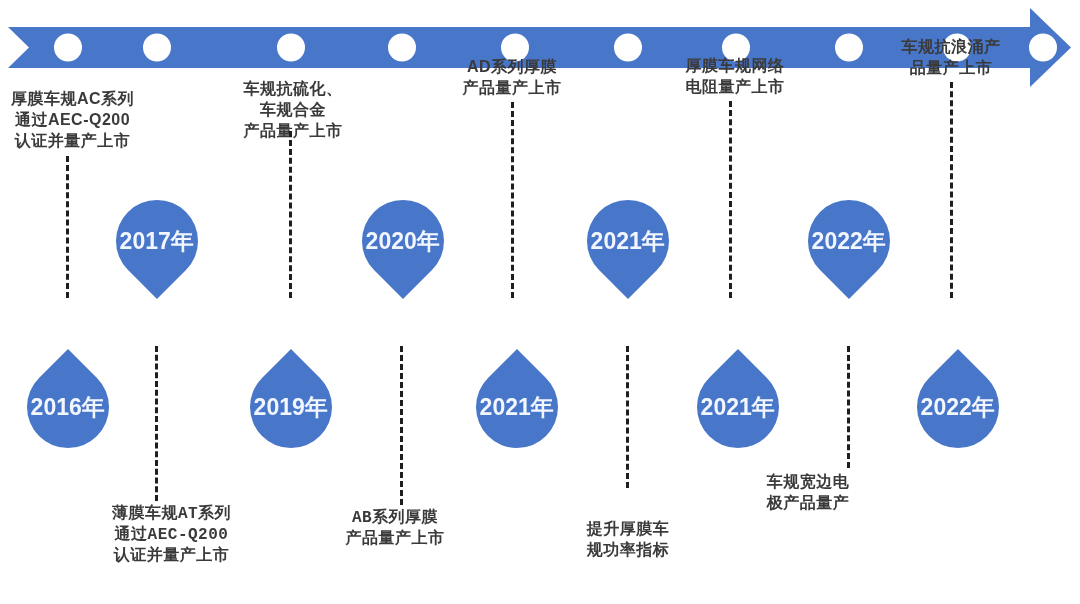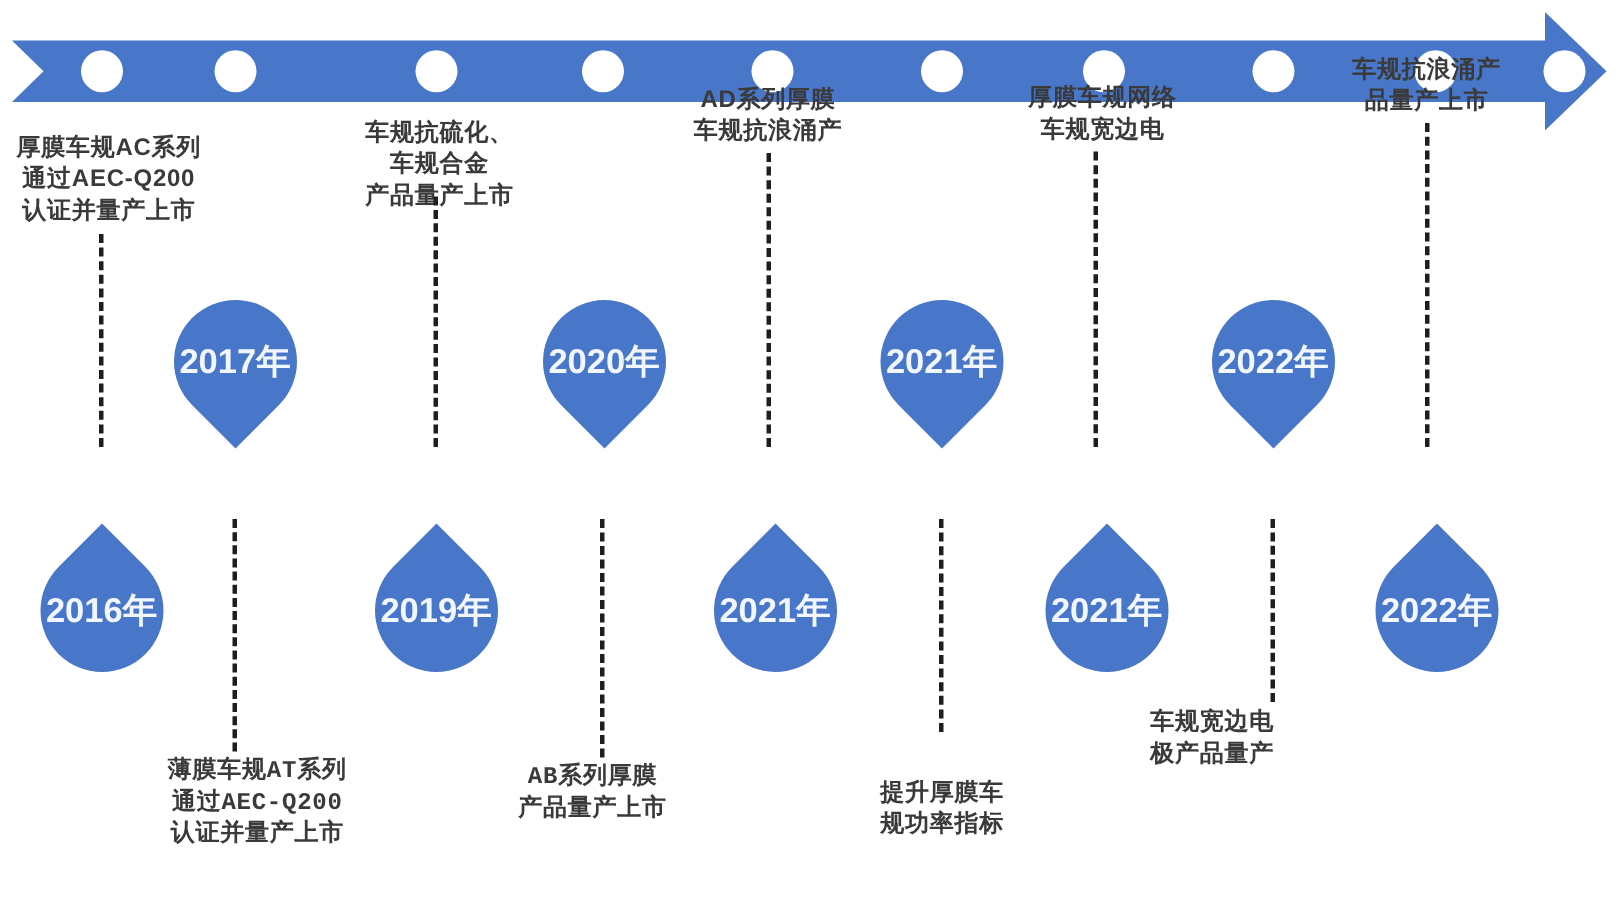--- a/index.html
+++ b/index.html
@@ -82,39 +82,39 @@
     <div class="drop tip-down" style="left:362px;top:200px;">
       <span class="drop-text">2020年</span>
     </div>
     <div class="connector" style="left:400px;top:346px;height:159px;"></div>
     <div class="mlabel" style="left:315px;top:508px;width:160px;font-family:Liberation Mono, monospace;">AB系列厚膜
 产品量产上市</div>
   </div>
 
   <div>
     <div class="mlabel" style="left:432px;top:56px;width:160px;">AD系列厚膜
-车规抗浪涌产</div>
+产品量产上市</div>
     <div class="connector" style="left:511px;top:102px;height:196px;"></div>
     <div class="drop tip-up" style="left:476px;top:366px;">
       <span class="drop-text">2021年</span>
     </div>
   </div>
 
   <div>
     <div class="drop tip-down" style="left:587px;top:200px;">
       <span class="drop-text">2021年</span>
     </div>
     <div class="connector" style="left:626px;top:346px;height:142px;"></div>
     <div class="mlabel" style="left:548px;top:518px;width:160px;">提升厚膜车
 规功率指标</div>
   </div>
 
   <div>
     <div class="mlabel" style="left:655px;top:55px;width:160px;">厚膜车规网络
-车规宽边电</div>
+电阻量产上市</div>
     <div class="connector" style="left:729px;top:101px;height:197px;"></div>
     <div class="drop tip-up" style="left:697px;top:366px;">
       <span class="drop-text">2021年</span>
     </div>
   </div>
 
   <div>
     <div class="drop tip-down" style="left:808px;top:200px;">
       <span class="drop-text">2022年</span>
     </div>

